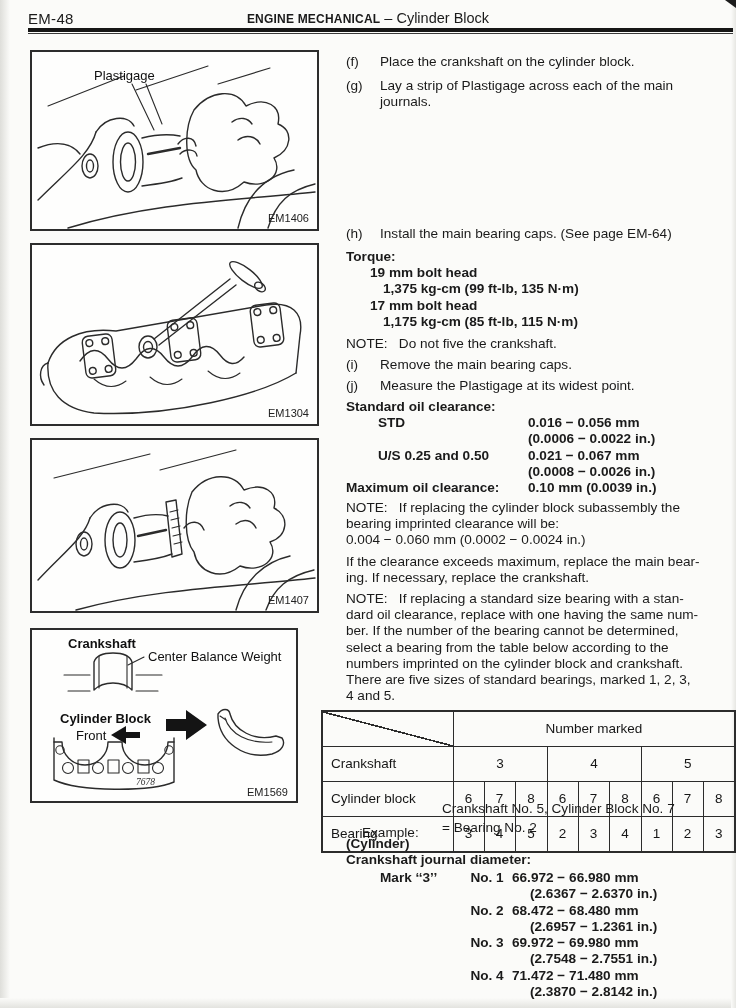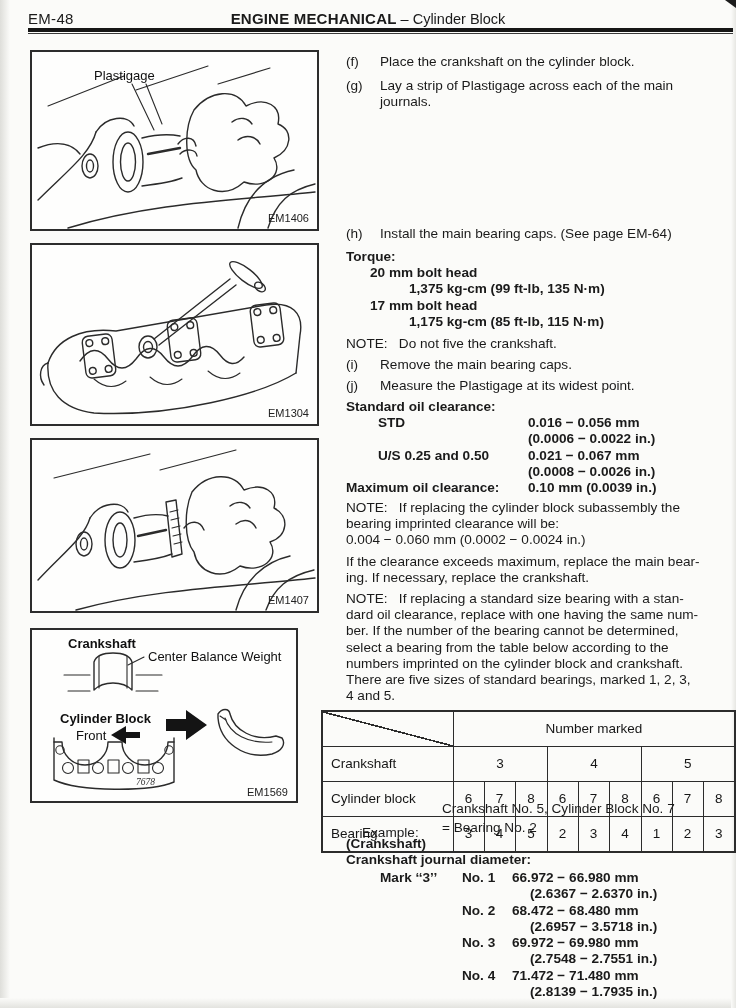--- a/index.html
+++ b/index.html
@@ -15,21 +15,21 @@
   .edge-b { position:absolute; left:0; right:0; bottom:0; height:10px;
     background: linear-gradient(to top, #e3e3df, #fbfbf9); }
   .edge-r { position:absolute; right:0; top:0; bottom:0; width:5px;
     background: linear-gradient(to left, #e7e7e3, #fbfbf9); }
   .scanmark { position:absolute; right:0; top:0; width:11px; height:8px;
     background:#1c1c1c; clip-path: polygon(0 0, 100% 0, 100% 100%); }
 
   
   .hdr-num { position:absolute; left:28px; top:10px; font-weight:400; font-size:15px; letter-spacing:.3px; }
   .hdr-title { position:absolute; left:0; right:0; top:10px; text-align:center; font-size:14.5px; }
-  .hdr-title .b { font-size:15px; letter-spacing:.2px; }
+  .hdr-title .b { font-size:12px; letter-spacing:.2px; }
   .hrule { position:absolute; left:28px; right:3px; top:28px; }
   .hrule .t { height:3.5px; background:#161616; }
   .hrule .u { height:1.3px; background:#3a3a3a; margin-top:1.6px; }
 
   
   .figbox { position:absolute; border:2px solid #2d2d2d; background:#fefefd; }
   .figbox svg { display:block; }
   .ln { fill:none; stroke:#2b2b2b; stroke-width:1.4; stroke-linecap:round; stroke-linejoin:round; }
   .thin { stroke-width:1.1; }
   .thick { stroke-width:2.4; }
@@ -39,21 +39,21 @@
   .figcode { font-size:11px; fill:#222; }
   .tinyser { font-size:9.5px; font-style:italic; font-family:"Liberation Serif", serif; fill:#333; }
 
   
   .rc { position:absolute; left:346px; width:372px; font-size:13.6px; line-height:16.2px; }
   .tline { white-space:pre; }
   .step { padding-left:34px; }
   .step .lbl { position:absolute; left:0; top:0; }
   .specb { font-weight:700; }
   .ind1 { margin-left:24px; }
-  .ind2 { margin-left:63px; }
+  .ind2 { margin-left:37px; }
   .spec-pair { position:relative; }
   .spec-pair .plabel { position:absolute; left:32px; top:0; }
   .spec-pair .plabel0 { position:absolute; left:0; top:0; }
   .spec-pair .pvals { margin-left:182px; }
 
   
   .btable { position:absolute; left:321px; top:710px; width:413px;
     border-collapse:collapse; table-layout:fixed; border:2.2px solid #2c2c2c;
     font-size:13.5px; color:#161616; }
   .btable td { border:1.3px solid #2c2c2c; text-align:center; height:18px; padding:8px; line-height:18px; }
@@ -65,21 +65,21 @@
   .btable td.gb { border-left-width:1.8px; }
 
   
   .example { position:absolute; left:362px; top:800px; display:flex; font-size:13.6px; line-height:18.5px; }
   .example .elbl { width:80px;margin-top:24px; }
   .refhead { position:absolute; left:346px; top:836px; font-size:13.6px; font-weight:700; }
   .refsub  { position:absolute; left:346px; top:852px; font-size:13.6px; font-weight:700; }
   .markcol { position:absolute; left:380px; top:870px; font-size:13.6px; font-weight:700; }
   .refrows { position:absolute; left:462px; top:870px; font-size:13.6px; font-weight:700; line-height:16.3px; }
   .refrow { display:flex; }
-  .refrow .no { width:50px; }
+  .refrow .no { width:50px;text-align:center; }
   .refrow .inln { padding-left:18px; }
 </style>
 </head>
 <body>
 
 <div class="page">
   <div class="edge-l"></div>
   <div class="edge-b"></div>
   <div class="edge-r"></div>
   <div class="scanmark"></div>
@@ -234,21 +234,21 @@
   </div>
   <div class="rc step" style="top:226px;">
     <span class="lbl">(h)</span>
     <div>
         <div class="tline">Install the main bearing caps. (See page EM-64)</div>
       </div>
   </div>
 
   <div class="rc specb" style="top:249px;">
     <div>Torque:</div>
-    <div class="ind1">20 mm bolt head</div>
+    <div class="ind1">19 mm bolt head</div>
     <div class="ind2">1,375 kg-cm (99 ft-lb, 135 N·m)</div>
     <div class="ind1">17 mm bolt head</div>
     <div class="ind2">1,175 kg-cm (85 ft-lb, 115 N·m)</div>
   </div>
 
   <div class="rc" style="top:336px;">
       <div class="tline">NOTE:   Do not five the crankshaft.</div>
     </div>
 
   <div class="rc step" style="top:357px;">
@@ -357,46 +357,46 @@
     </table>
 
   <div class="example">
     <div class="elbl">Example:</div>
     <div>
         <div class="tline">Crankshaft No. 5, Cylinder Block No. 7</div>
         <div class="tline">= Bearing No. 2</div>
       </div>
   </div>
 
-  <div class="refhead">(Crankshaft)</div>
+  <div class="refhead">(Cylinder)</div>
   <div class="refsub">Crankshaft journal diameter:</div>
   <div class="markcol">Mark ‘‘3’’</div>
   <div class="refrows">
     <div class="refrow">
       <div class="no">No. 1</div>
       <div>
         <div class="tline">66.972 − 66.980 mm</div>
         <div class="tline inln">(2.6367 − 2.6370 in.)</div>
       </div>
     </div>
     <div class="refrow">
       <div class="no">No. 2</div>
       <div>
         <div class="tline">68.472 − 68.480 mm</div>
-        <div class="tline inln">(2.6957 − 3.5718 in.)</div>
+        <div class="tline inln">(2.6957 − 1.2361 in.)</div>
       </div>
     </div>
     <div class="refrow">
       <div class="no">No. 3</div>
       <div>
         <div class="tline">69.972 − 69.980 mm</div>
         <div class="tline inln">(2.7548 − 2.7551 in.)</div>
       </div>
     </div>
     <div class="refrow">
       <div class="no">No. 4</div>
       <div>
         <div class="tline">71.472 − 71.480 mm</div>
-        <div class="tline inln">(2.8139 − 1.7935 in.)</div>
+        <div class="tline inln">(2.3870 − 2.8142 in.)</div>
       </div>
     </div>
   </div>
 </div>
 
 </body></html>

